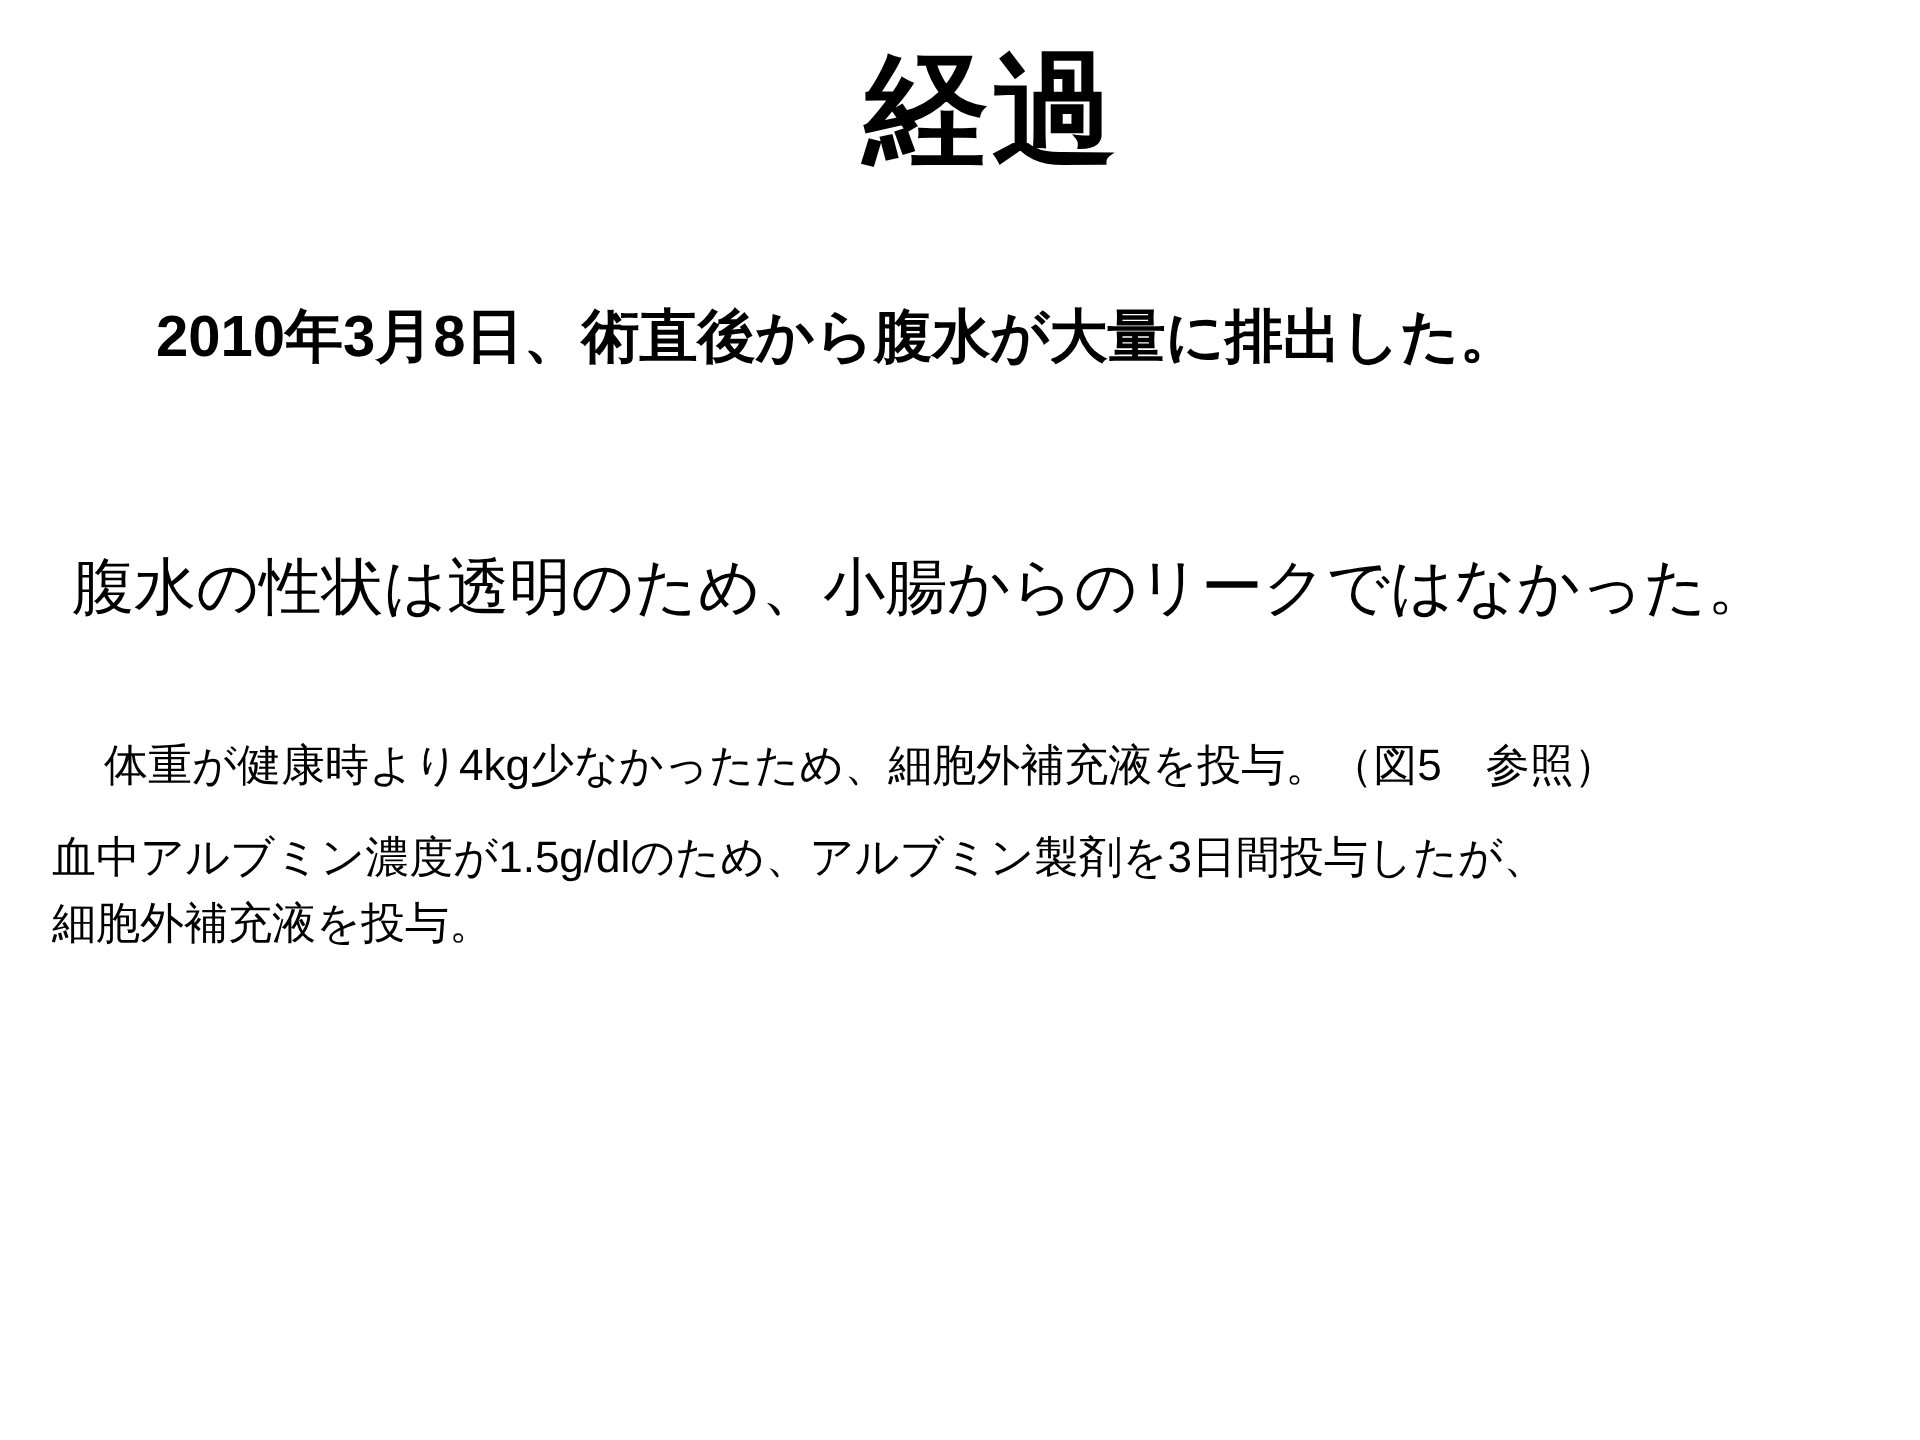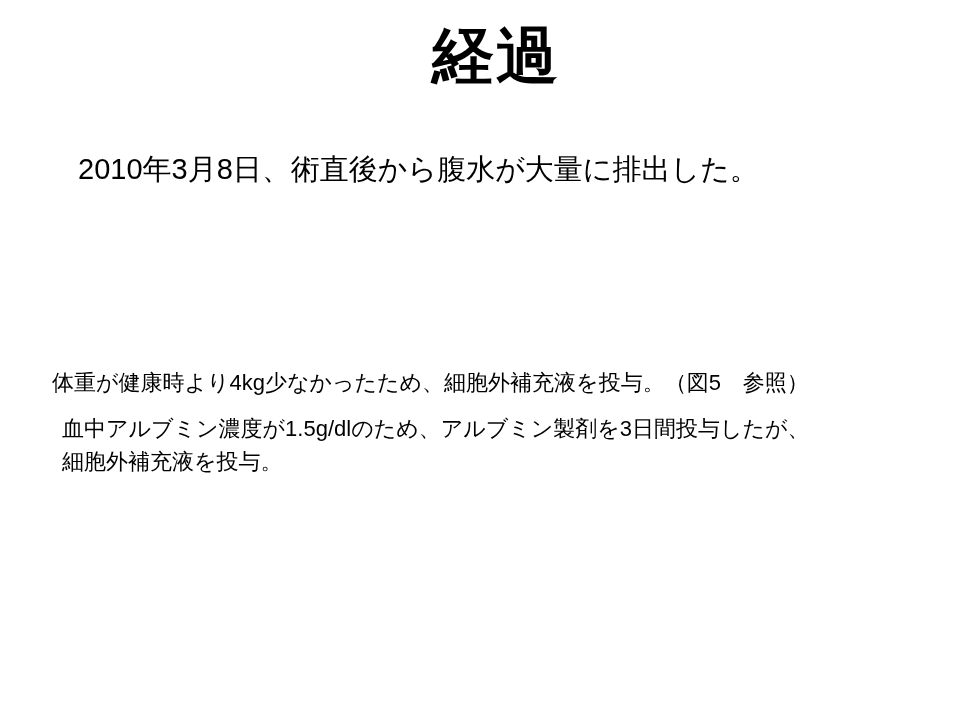--- a/index.html
+++ b/index.html
@@ -36,55 +36,59 @@
     left: 0;
     width: 960px;
     box-sizing: border-box;
   }
   .para-1 {
     top: 148px;
     padding-left: 78px;
     font-size: 29px;
     line-height: 1.45;
     letter-spacing: 0px;
+    font-weight: bold;
   }
   .para-2 {
     top: 272px;
     padding-left: 36px;
     font-size: 31px;
     line-height: 1.4;
   }
   .para-3 {
     top: 368px;
     padding-left: 52px;
     font-size: 22px;
     line-height: 1.4;
   }
   .para-4 {
     top: 412px;
-    padding-left: 62px;
+    padding-left: 26px;
     font-size: 22px;
     line-height: 1.5;
   }
   .line {
     display: block;
     white-space: pre;
   }
 </style>
 </head>
 <body>
 
 <div class="slide">
 
   <div class="slide-title">経過</div>
 
   <div class="body-block para-1">
     <span class="line">2010年3月8日、術直後から腹水が大量に排出した。</span>
   </div>
 
+  <div class="body-block para-2">
+    <span class="line">腹水の性状は透明のため、小腸からのリークではなかった。</span>
+  </div>
 
   <div class="body-block para-3">
     <span class="line">体重が健康時より4kg少なかったため、細胞外補充液を投与。（図5　参照）</span>
   </div>
 
   <div class="body-block para-4">
     <span class="line">血中アルブミン濃度が1.5g/dlのため、アルブミン製剤を3日間投与したが、</span>
     <span class="line">細胞外補充液を投与。</span>
   </div>
 

